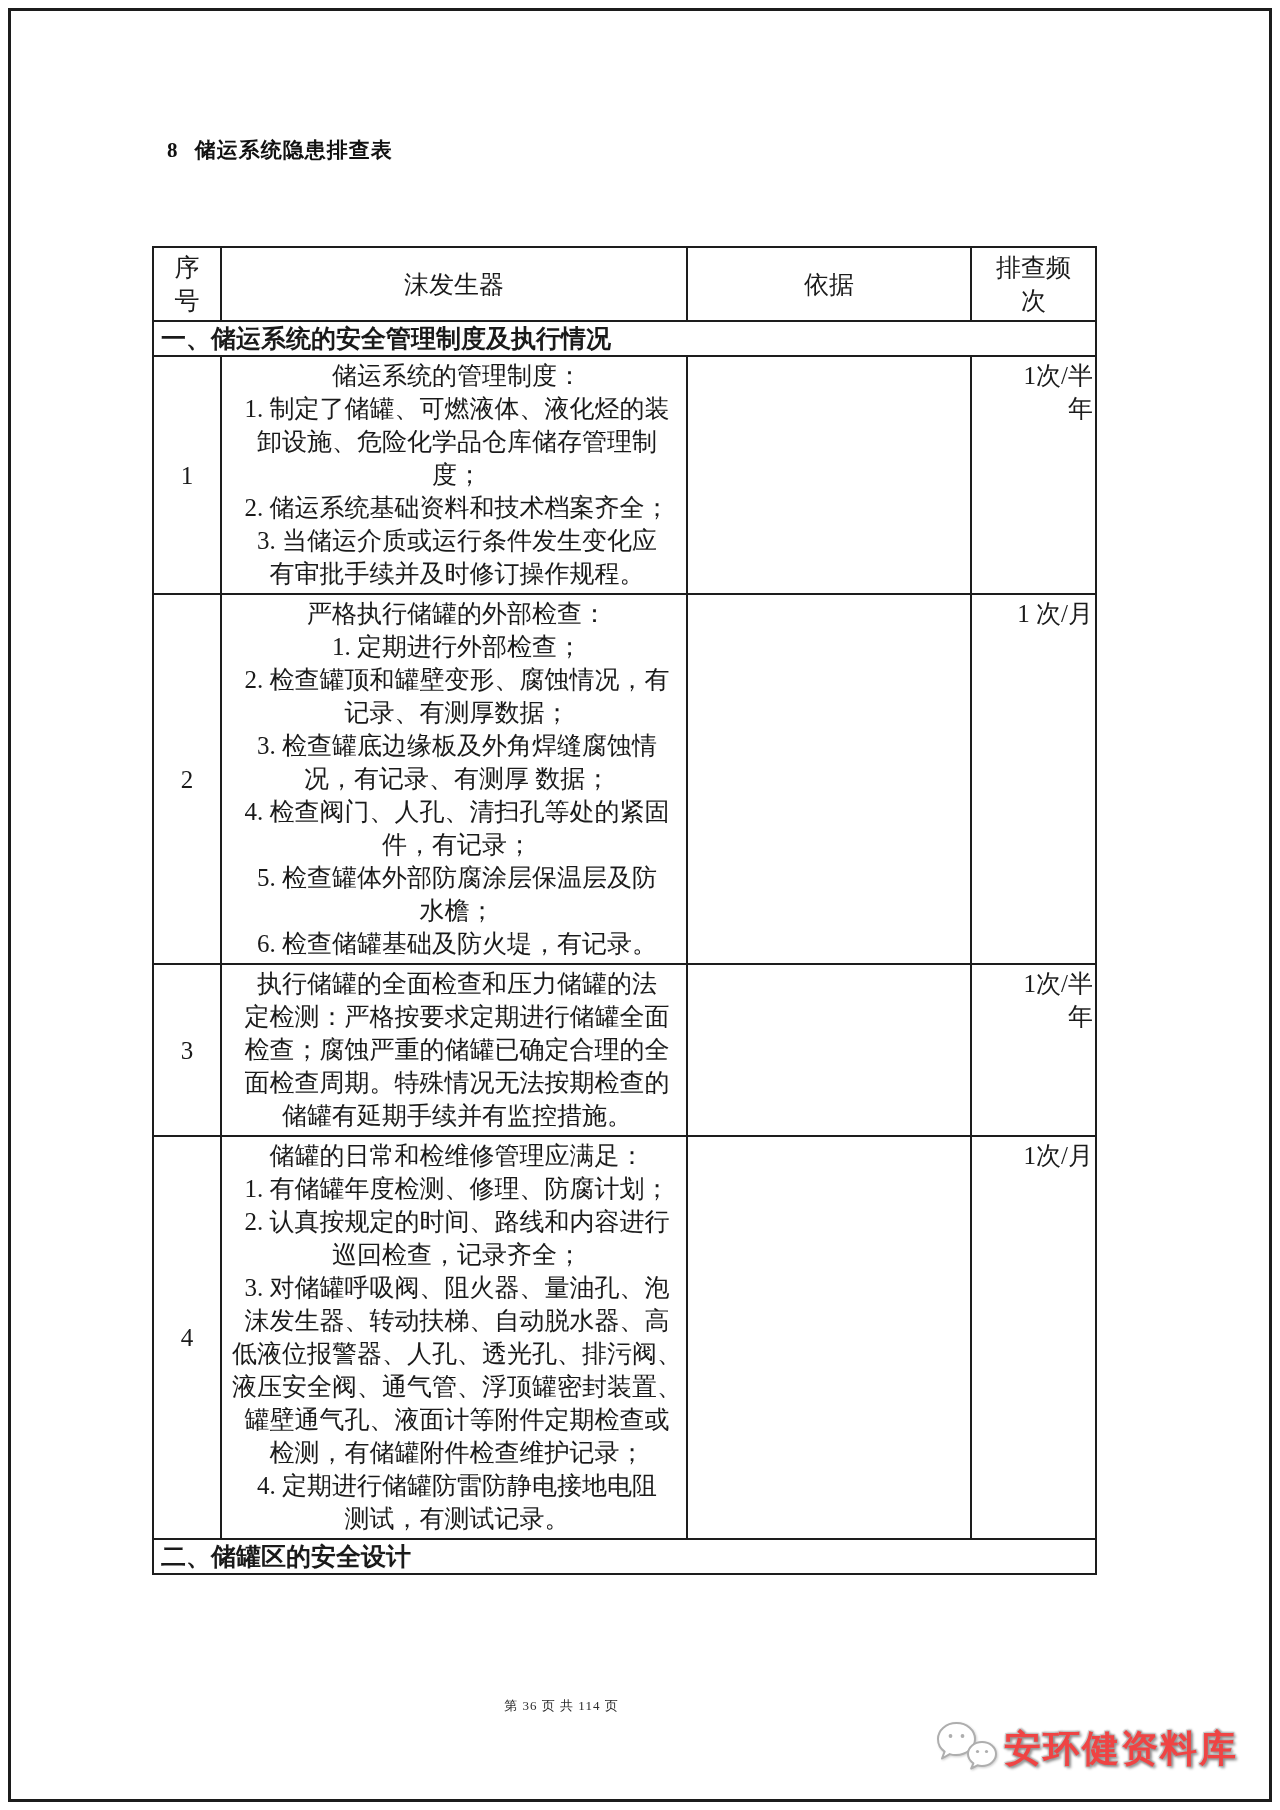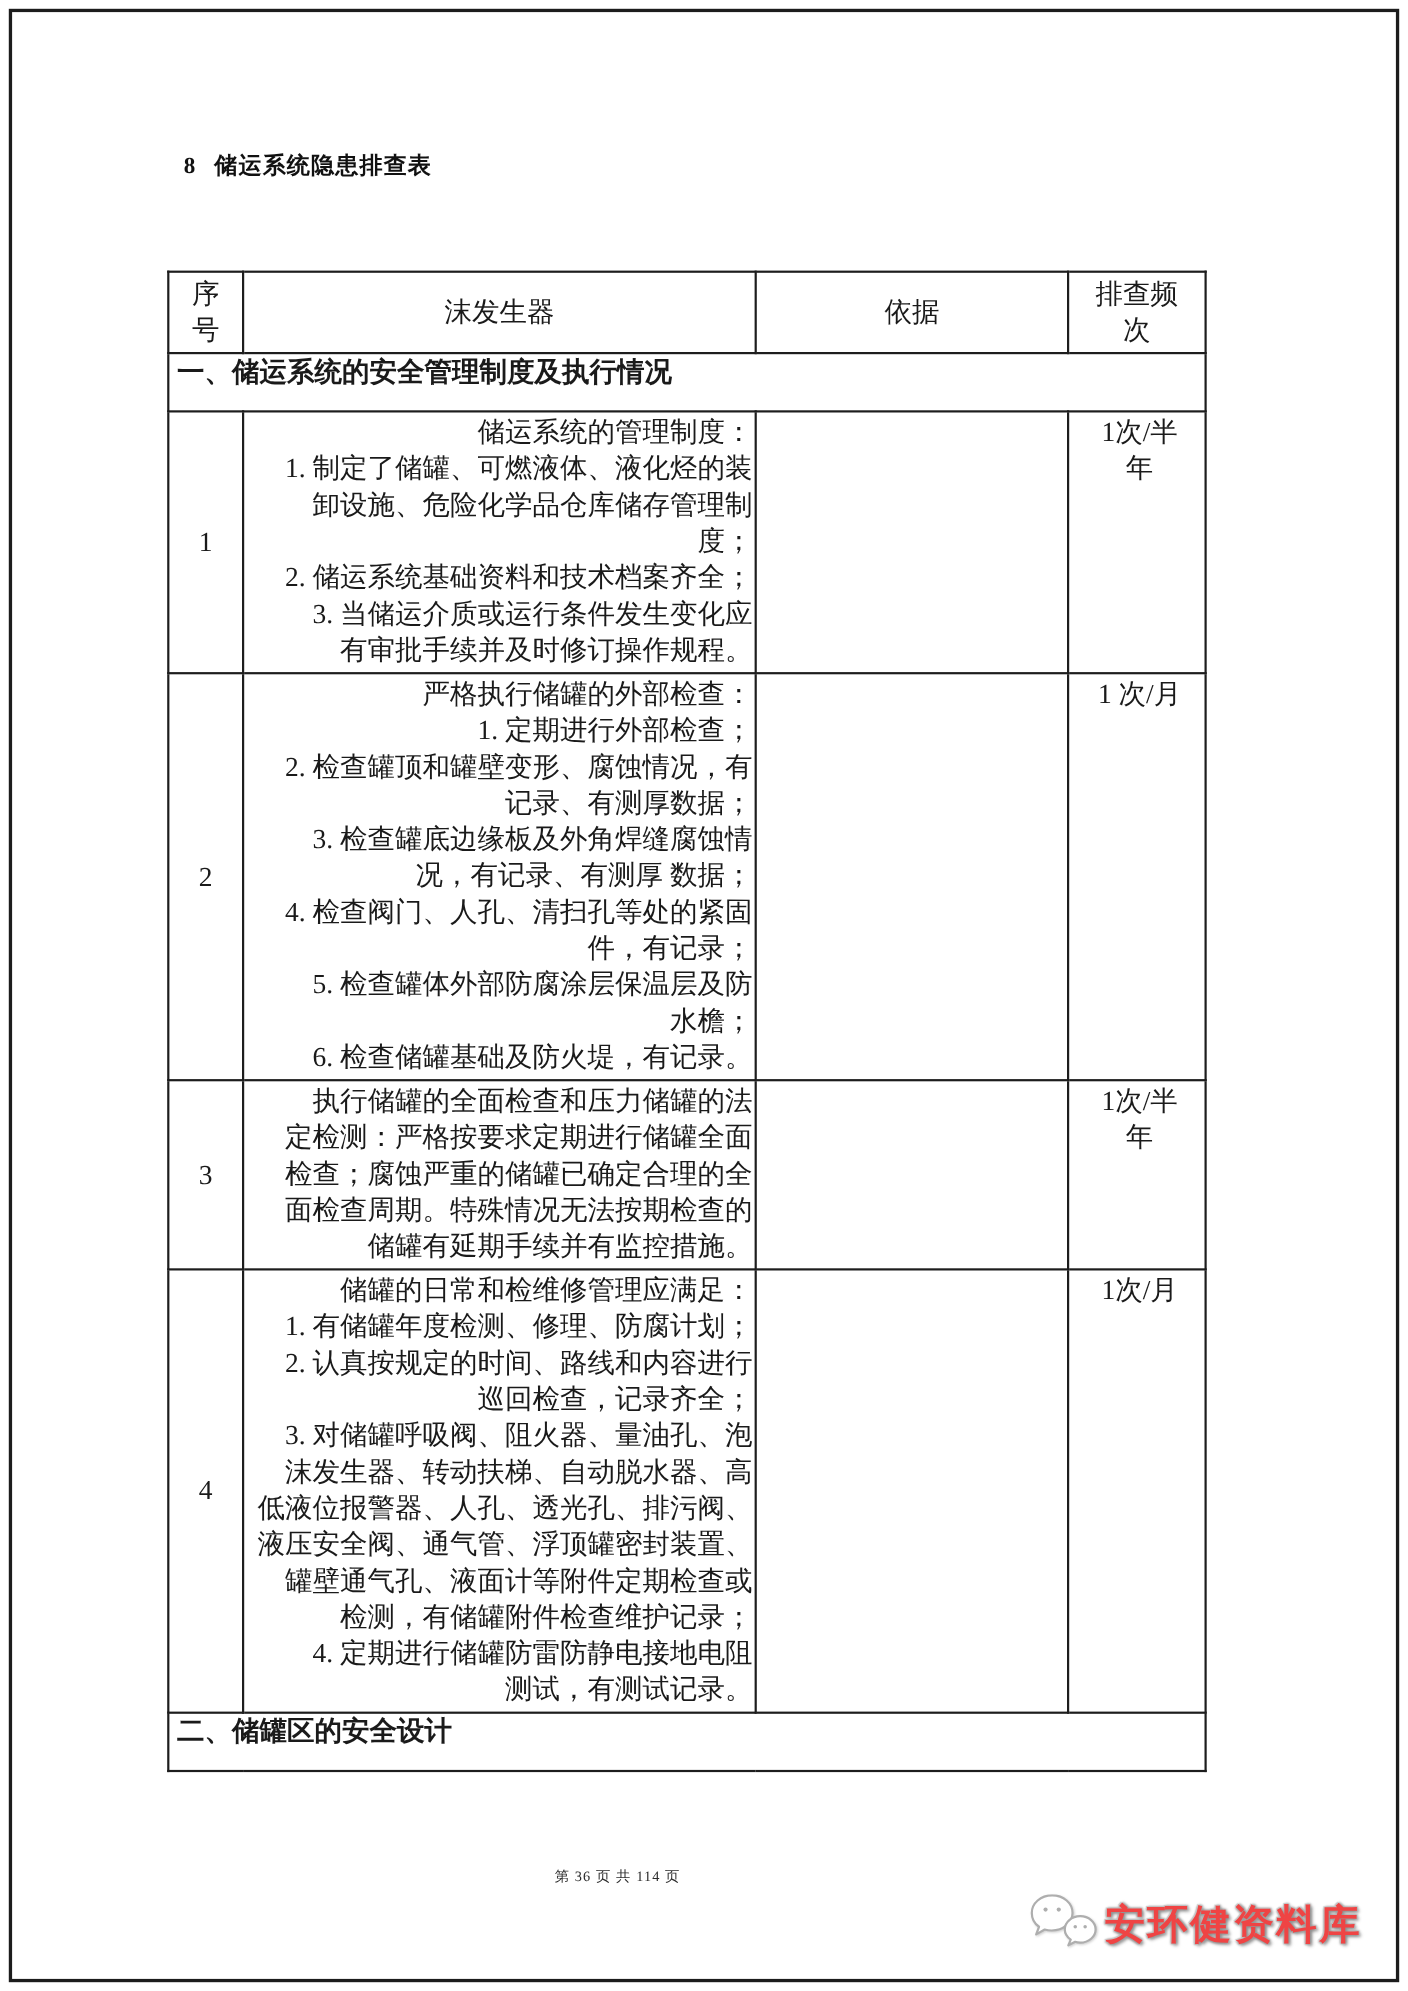--- a/index.html
+++ b/index.html
@@ -23,25 +23,25 @@
   }
   table.insp td,table.insp th{
     border:2px solid #1d1d1d;font-size:25px;line-height:33px;color:#1a1a1a;
     overflow:hidden;
   }
   table.insp th{
     font-weight:normal;text-align:center;vertical-align:middle;
     white-space:pre-wrap;padding:3px 2px;
   }
   td.seq{text-align:center;vertical-align:middle;padding:0 2px;}
-  td.content{vertical-align:top;text-align:right;padding:2px 2px 3px 8px;white-space:pre-wrap;}
+  td.content{vertical-align:top;text-align:center;padding:2px 2px 3px 8px;white-space:pre-wrap;}
   td.basis{vertical-align:top;padding:2px;}
-  td.freq{vertical-align:top;text-align:center;padding:2px 2px 2px 7px;white-space:pre-wrap;}
+  td.freq{vertical-align:top;text-align:right;padding:2px 2px 2px 7px;white-space:pre-wrap;}
   tr.section td{
-    font-weight:bold;padding:1px 2px 18px 7px;line-height:32px;white-space:nowrap;
+    font-weight:bold;padding:1px 2px 0 7px;line-height:32px;white-space:nowrap;
   }
   .page-footer{
     position:absolute;left:90px;top:1697px;width:943px;text-align:center;
     font-size:13px;color:#2b2b2b;letter-spacing:1px;
     font-family:"Liberation Serif","DejaVu Serif",serif;
   }
   .watermark{
     position:absolute;top:1722px;right:42px;display:flex;align-items:center;gap:6px;
   }
   .watermark-text{

